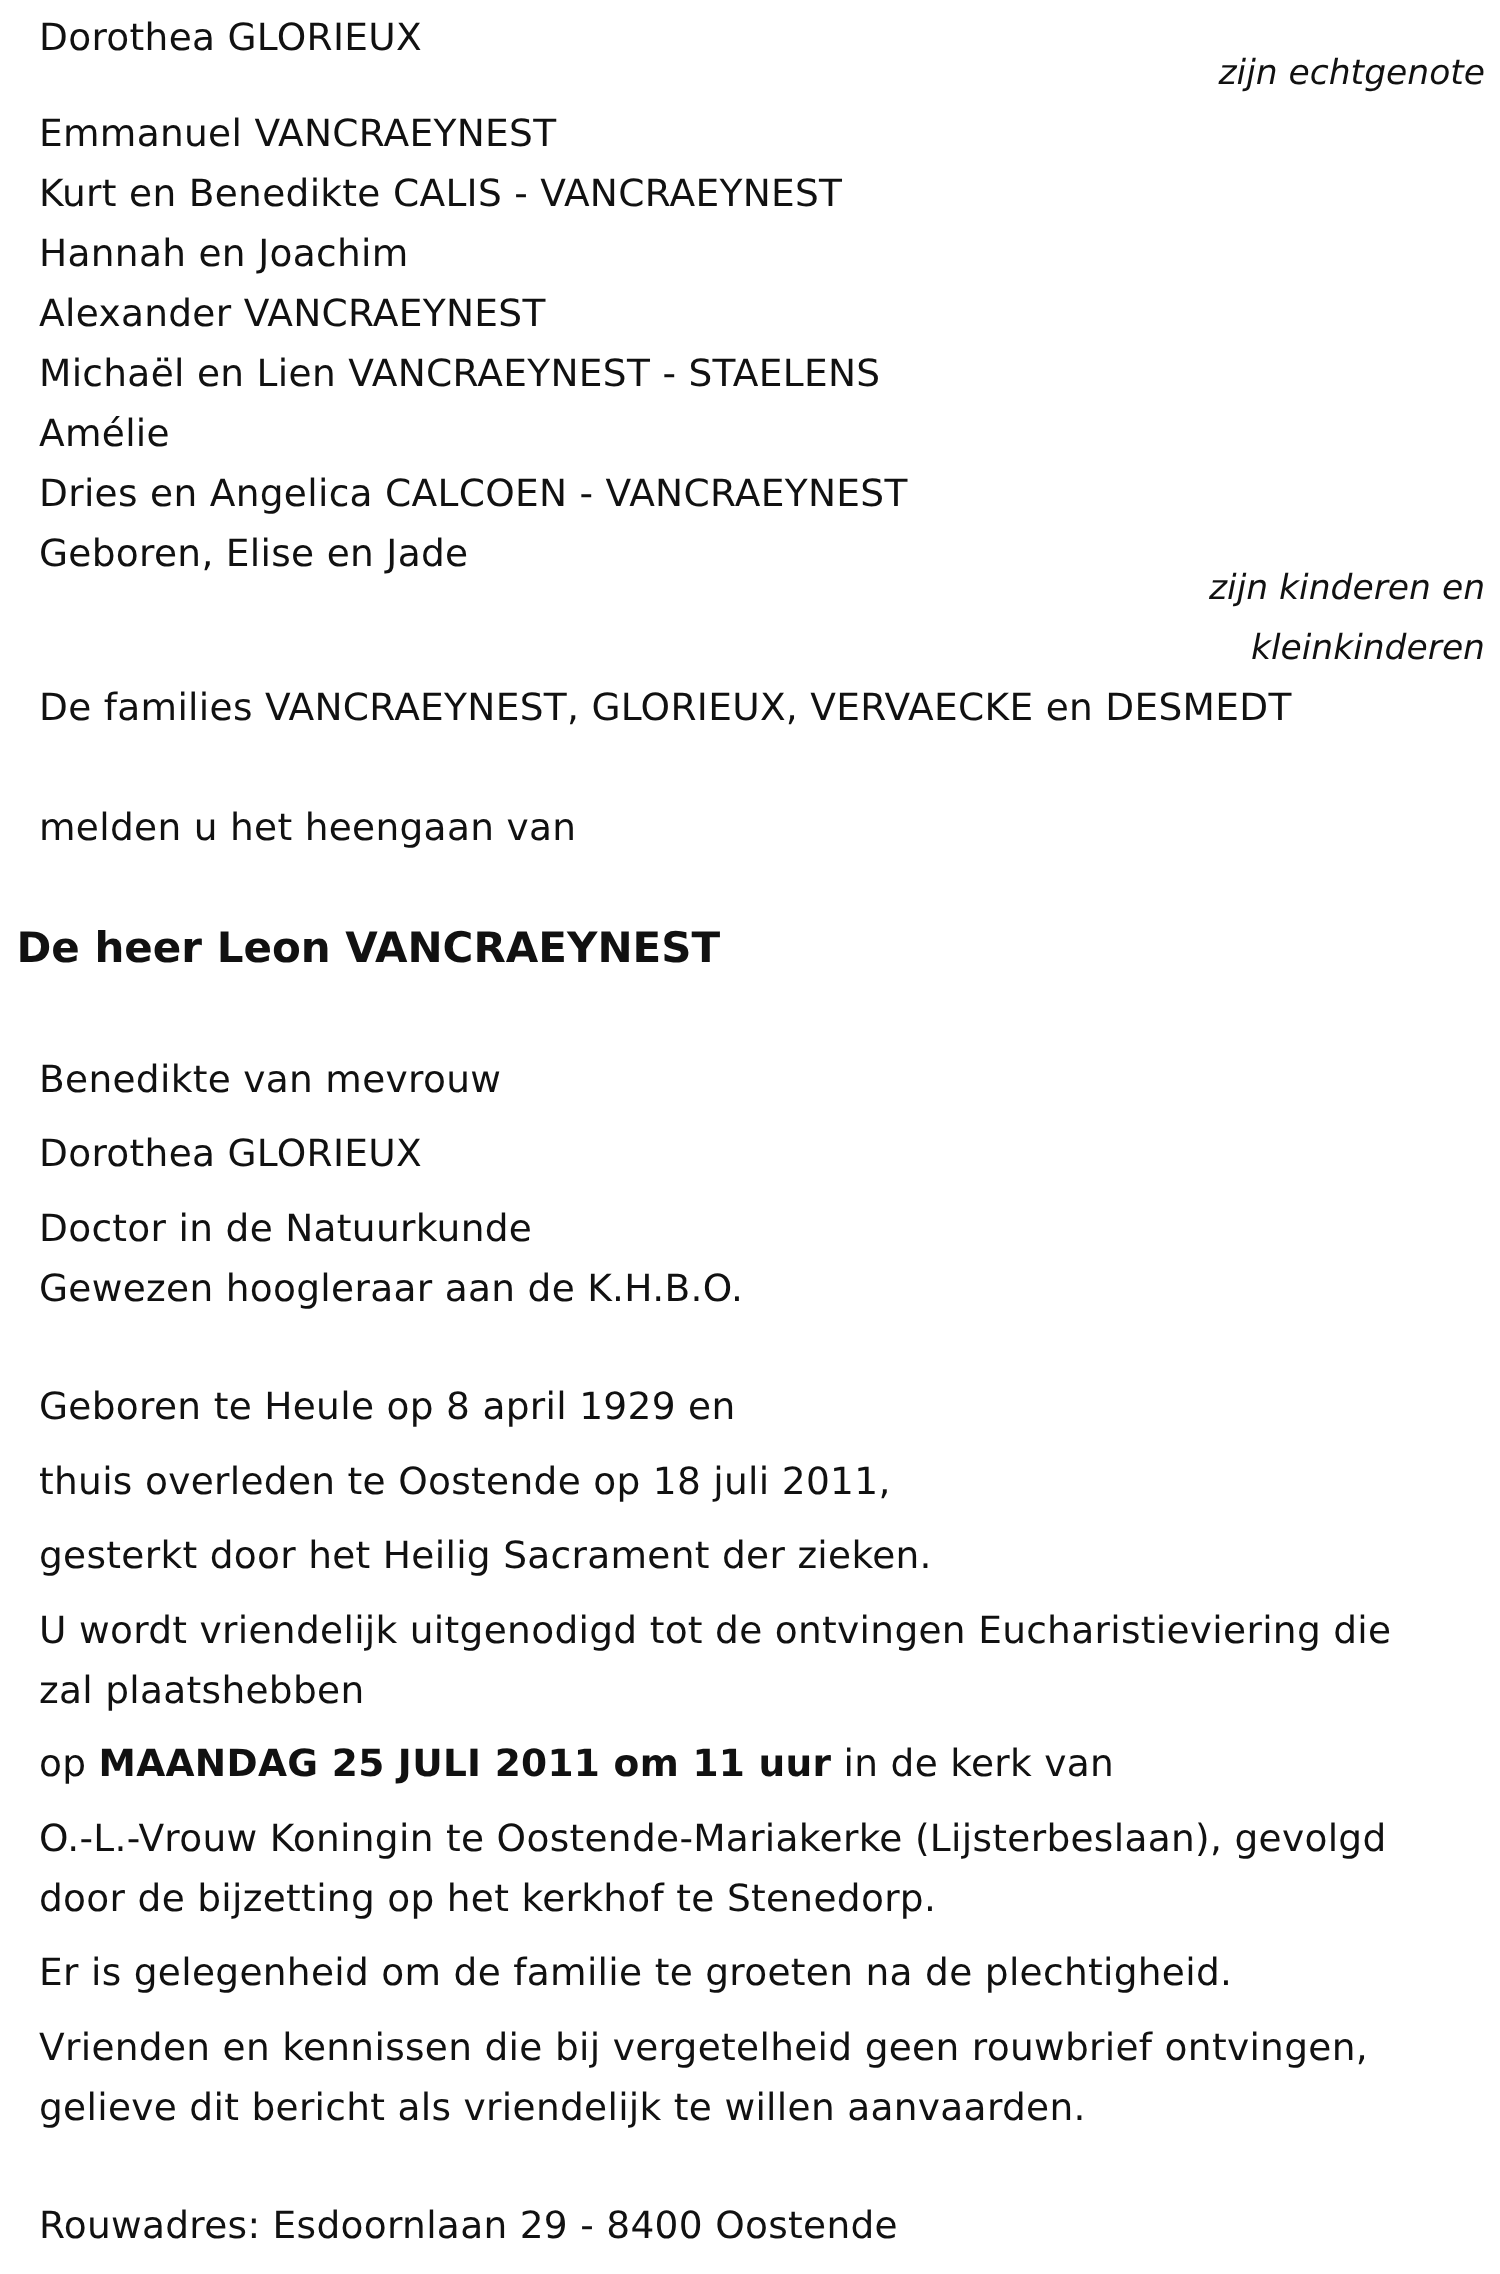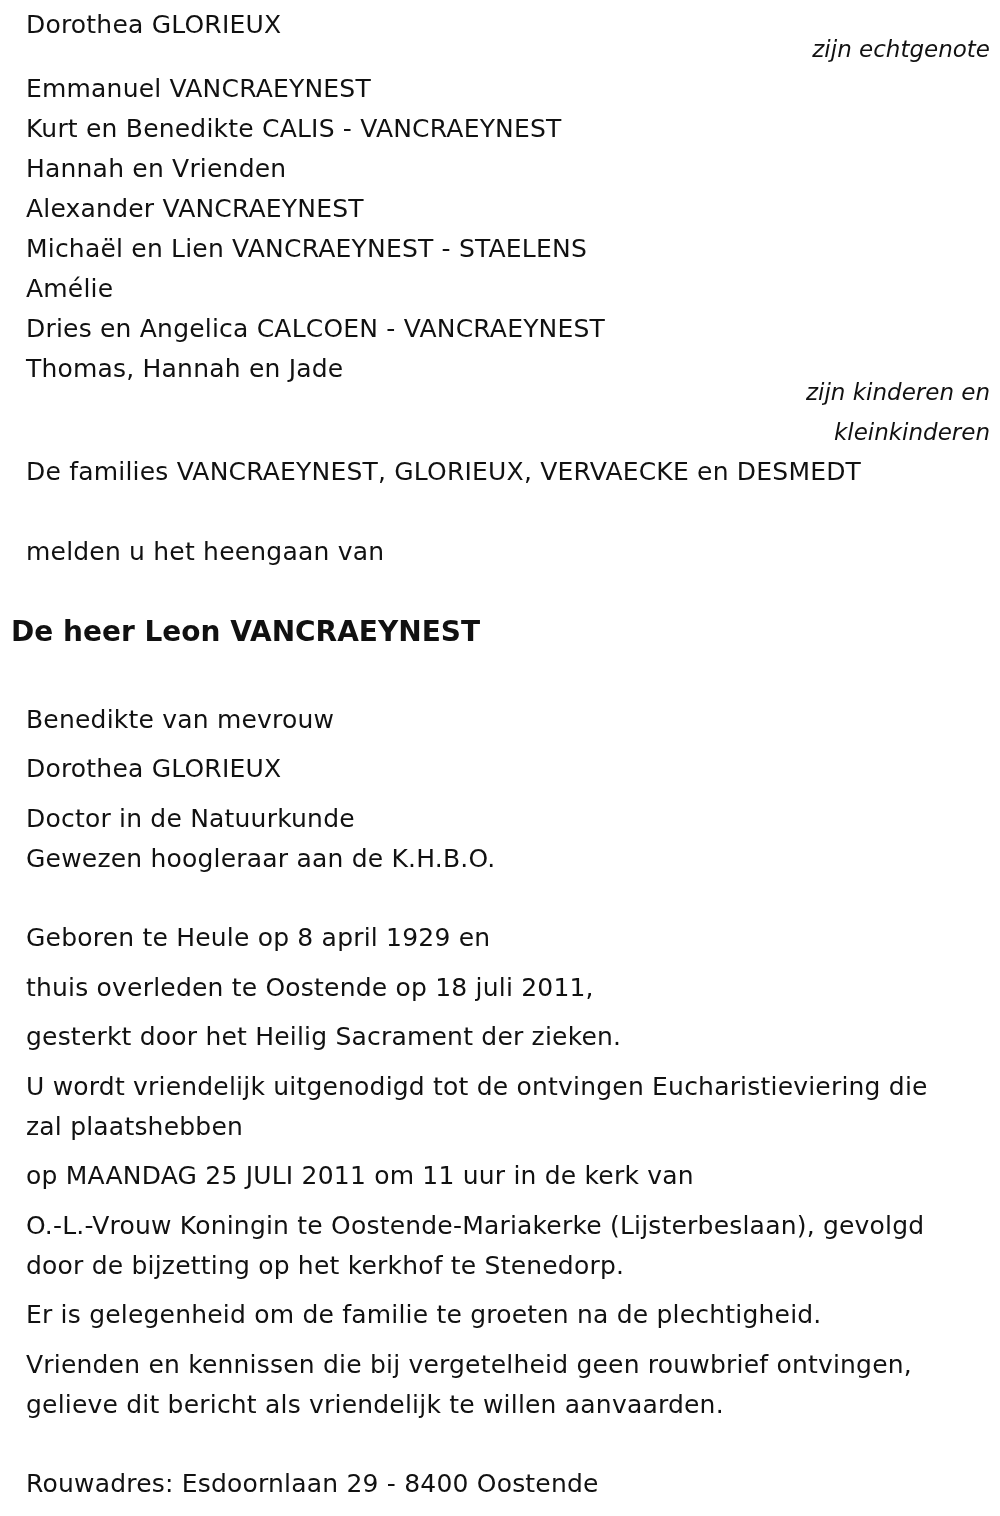--- a/index.html
+++ b/index.html
@@ -3,37 +3,37 @@
 <meta charset="utf-8">
 <style>
   html, body { margin: 0; padding: 0; background: #ffffff; }
   body {
     width: 1000px; height: 1516px; position: relative; overflow: hidden;
     font-family: "DejaVu Sans", sans-serif; color: #111111;
   }
   .line { position: absolute; left: 26px; font-size: 25px; line-height: 30px; white-space: nowrap; letter-spacing: 0.2px; }
   .right { position: absolute; right: 10px; font-size: 23px; font-style: italic; line-height: 30px; text-align: right; white-space: nowrap; }
   .title { position: absolute; left: 11px; font-size: 28px; font-weight: bold; line-height: 40px; white-space: nowrap; }
-  b { font-weight: normal; }
+  b { font-weight: bold; }
 </style>
 </head>
 <body>
 
 <div>
   <div class="line" style="top:10px">Dorothea GLORIEUX</div>
   <div class="right" style="top:34px">zijn echtgenote</div>
 
   <div class="line" style="top:74px">Emmanuel VANCRAEYNEST</div>
   <div class="line" style="top:114px">Kurt en Benedikte CALIS - VANCRAEYNEST</div>
-  <div class="line" style="top:154px">Hannah en Vrienden</div>
+  <div class="line" style="top:154px">Hannah en Joachim</div>
   <div class="line" style="top:194px">Alexander VANCRAEYNEST</div>
   <div class="line" style="top:234px">Michaël en Lien VANCRAEYNEST - STAELENS</div>
   <div class="line" style="top:274px">Amélie</div>
   <div class="line" style="top:314px">Dries en Angelica CALCOEN - VANCRAEYNEST</div>
-  <div class="line" style="top:354px">Thomas, Hannah en Jade</div>
+  <div class="line" style="top:354px">Geboren, Elise en Jade</div>
   <div class="right" style="top:377px">zijn kinderen en</div>
   <div class="right" style="top:417px">kleinkinderen</div>
 
   <div class="line" style="top:457px">De families VANCRAEYNEST, GLORIEUX, VERVAECKE en DESMEDT</div>
   <div class="line" style="top:537px">melden u het heengaan van</div>
 
   <div class="title" style="top:612px">De heer Leon VANCRAEYNEST</div>
 
   <div class="line" style="top:705px">Benedikte van mevrouw</div>
   <div class="line" style="top:754px">Dorothea GLORIEUX</div>

